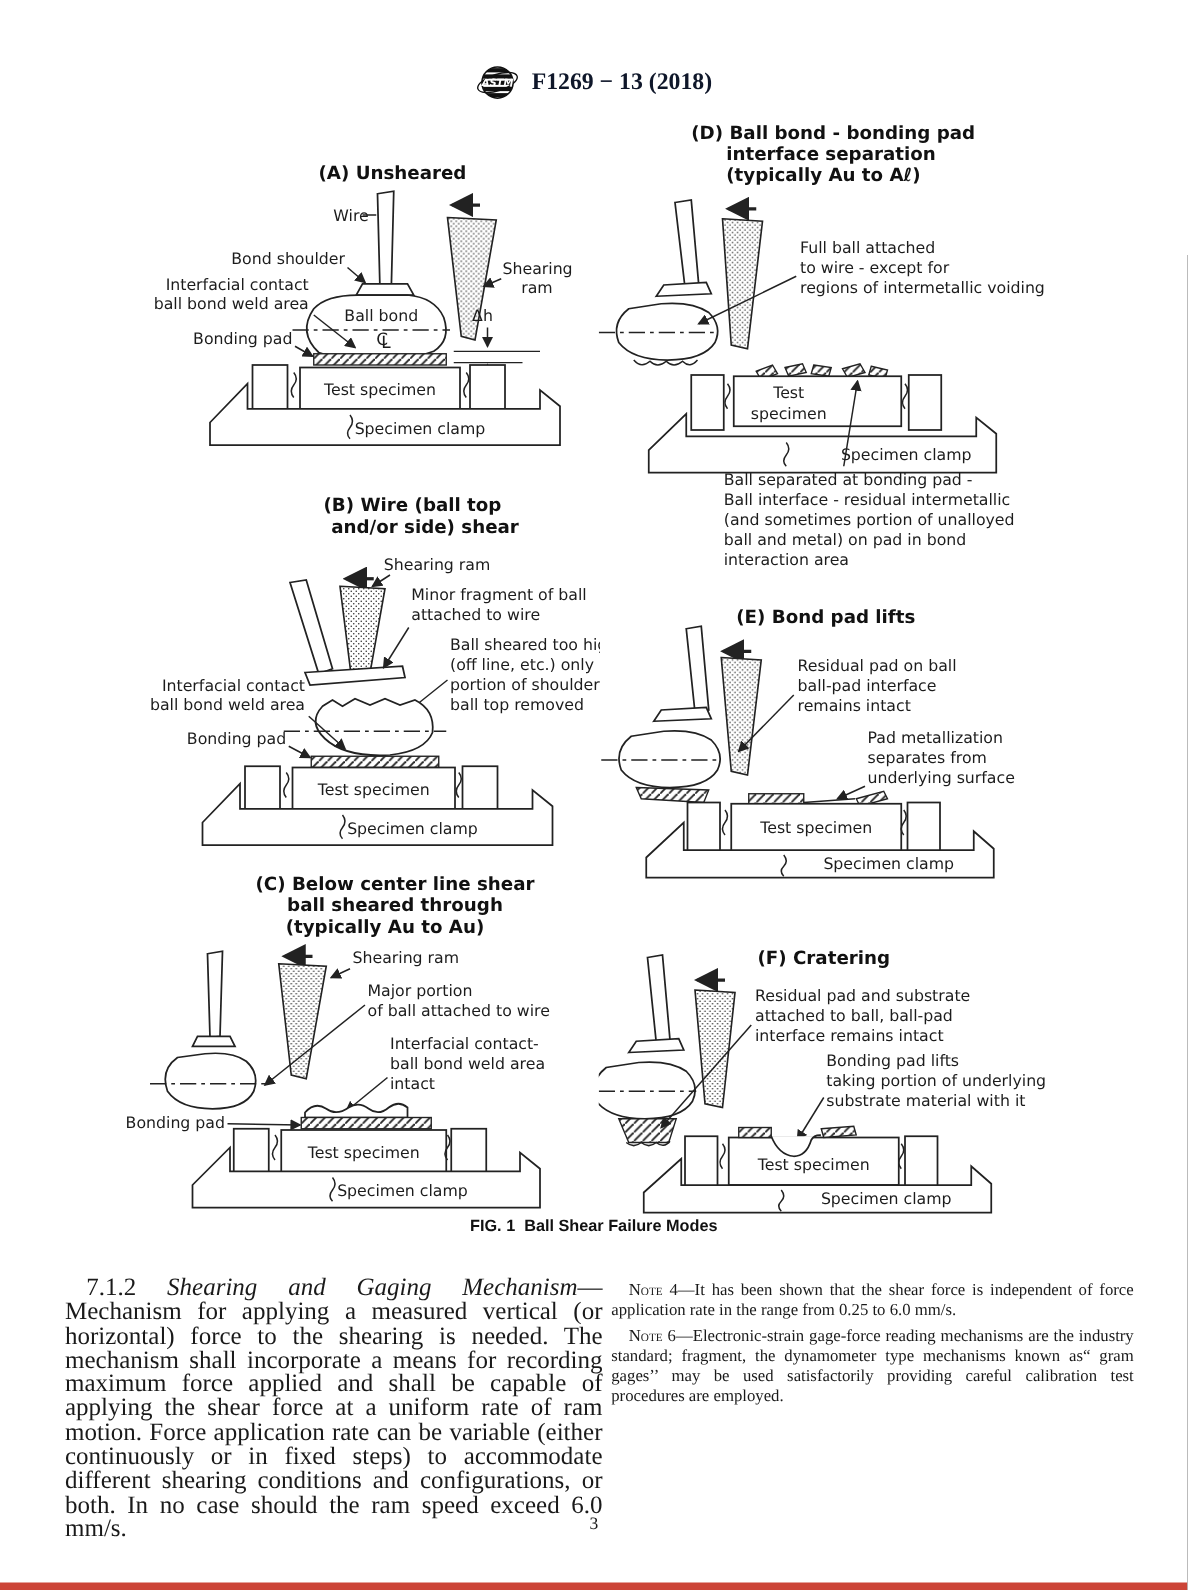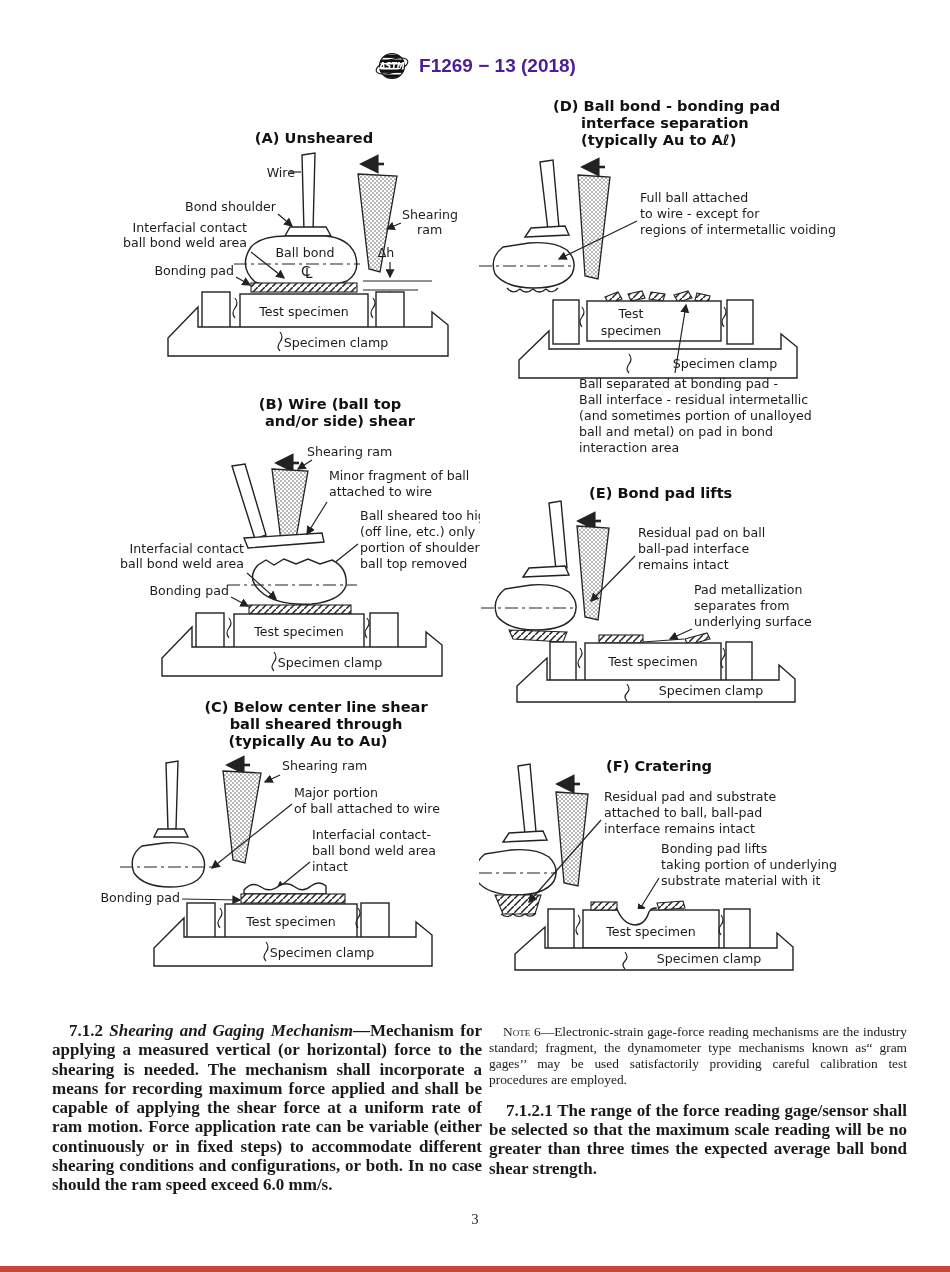--- a/index.html
+++ b/index.html
@@ -1,41 +1,41 @@
 <!DOCTYPE html>
 <html><head>
 <meta charset="utf-8">
 <style>
   html,body{margin:0;padding:0;background:#888;}
   .page{position:relative;width:950px;height:1272px;background:#ffffff;overflow:hidden;
         font-family:"Liberation Serif", serif;color:#1a1a1a;}
   
   .hdr{position:absolute;top:48px;left:0;width:100%;display:flex;justify-content:center;
        align-items:center;gap:9px;}
-  .docnum{font-family:Liberation Sans, sans-serif;font-weight:bold;font-size:19px;color:#4c1d95;}
+  .docnum{font-family:Liberation Serif, serif;font-weight:bold;font-size:19px;color:#0f172a;}
   
   svg text{font-family:"DejaVu Sans", sans-serif;font-size:12.6px;fill:#1c1c1c;}
   svg .ttl{font-weight:bold;font-size:14.6px;fill:#111;}
   .ln{stroke:#222;stroke-width:1.2;fill:none;}
   .thin{stroke:#222;stroke-width:1;fill:none;}
   .shape{fill:#ffffff;stroke:#222;stroke-width:1.4;}
   .stip{fill:url(#stip);stroke:#222;stroke-width:1.3;}
   .hat{fill:url(#hatch);stroke:#222;stroke-width:1.1;}
   .cl{stroke:#222;stroke-width:1.1;fill:none;stroke-dasharray:13 4 3 4;}
   .arr{stroke:#222;stroke-width:1.2;fill:none;}
   .arrB{stroke:#222;stroke-width:2.6;fill:none;}
   .pnl{position:absolute;}
   
   .figcap{position:absolute;top:973px;left:0;width:100%;text-align:center;
           font-family:"Liberation Sans", sans-serif;font-weight:bold;font-size:13px;
           white-space:pre;color:#111;}
   
   .colL{position:absolute;left:52px;top:1021px;width:430px;}
   .colR{position:absolute;left:489px;top:1024px;width:418px;}
-  .para{font-size:17px;line-height:19.3px;text-align:justify;margin:0;text-indent:17px;font-weight:bold;}
+  .para{font-size:20px;line-height:19.3px;text-align:justify;margin:0;text-indent:17px;}
   .note{font-size:13.4px;line-height:15.9px;text-align:justify;margin:0 0 5px 0;text-indent:14px;}
   .sc{font-variant:small-caps;}
   .it{font-style:italic;}
   .p7121{margin-top:13px;}
   .pgnum{position:absolute;top:1212px;left:0;width:100%;text-align:center;font-size:14px;}
   .redbar{position:absolute;bottom:0;left:0;width:100%;height:6px;}
 </style>
 </head>
 <body>
 
@@ -281,25 +281,26 @@
     <rect class="hat" x="112" y="150" width="26" height="8"></rect>
     <polygon class="hat" points="178,151 204,149 206,156 180,158"></polygon>
     <text x="172" y="184" text-anchor="middle">Test specimen</text>
     <path class="ln" d="M99,163 q4,5 0,10 q-4,5 0,10"></path>
       <path class="ln" d="M242,163 q4,5 0,10 q-4,5 0,10"></path>
     <path class="shape" d="M36,218 L36,202 L66,175 L66,196 L298,196 L298,181 L314,195 L314,218 Z"></path>
     <path class="ln" d="M146,200 q4,5 0,9 q-4,4 0,8"></path>
     <text x="230" y="211" text-anchor="middle">Specimen clamp</text>
   </svg>
 
+  <div class="figcap">FIG. 1  Ball Shear Failure Modes</div>
 
   <div class="colL">
     <p class="para"><span>7.1.2 </span><span class="it">Shearing and Gaging Mechanism</span><span>—Mechanism for applying a measured vertical (or horizontal) force to the shearing is needed. The mechanism shall incorporate a means for recording maximum force applied and shall be capable of applying the shear force at a uniform rate of ram motion. Force application rate can be variable (either continuously or in fixed steps) to accommodate different shearing conditions and configurations, or both. In no case should the ram speed exceed 6.0 mm/s.</span></p>
   </div>
 
   <div class="colR">
+    <p class="note"><span class="sc">Note 4</span><span>—It has been shown that the shear force is independent of force application rate in the range from 0.25 to 6.0 mm/s.</span></p>
     <p class="note"><span class="sc">Note 6</span><span>—Electronic-strain gage-force reading mechanisms are the industry standard; fragment, the dynamometer type mechanisms known as“ gram gages’’ may be used satisfactorily providing careful calibration test procedures are employed.</span></p>
-    <p class="para p7121"><span>7.1.2.1 </span><span>The range of the force reading gage/sensor shall be selected so that the maximum scale reading will be no greater than three times the expected average ball bond shear strength.</span></p>
   </div>
 
   <div class="pgnum">3</div>
   <div class="redbar" style="background: rgb(204, 68, 55);"></div>
 </div>
 
 </body></html>

